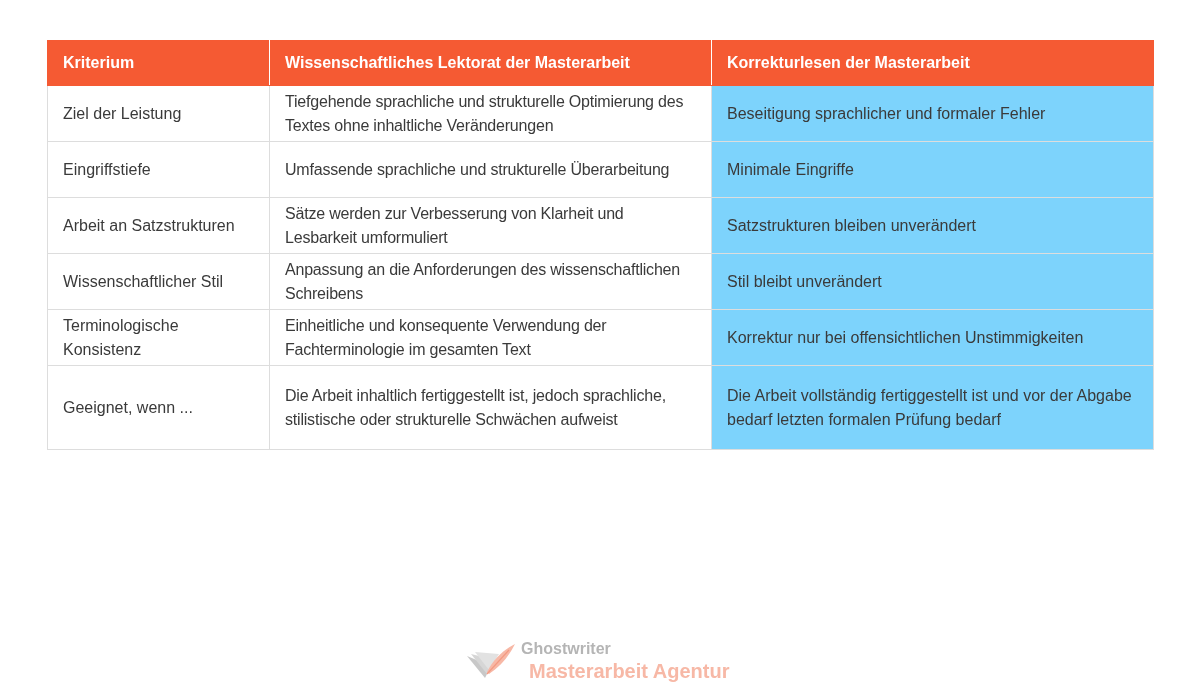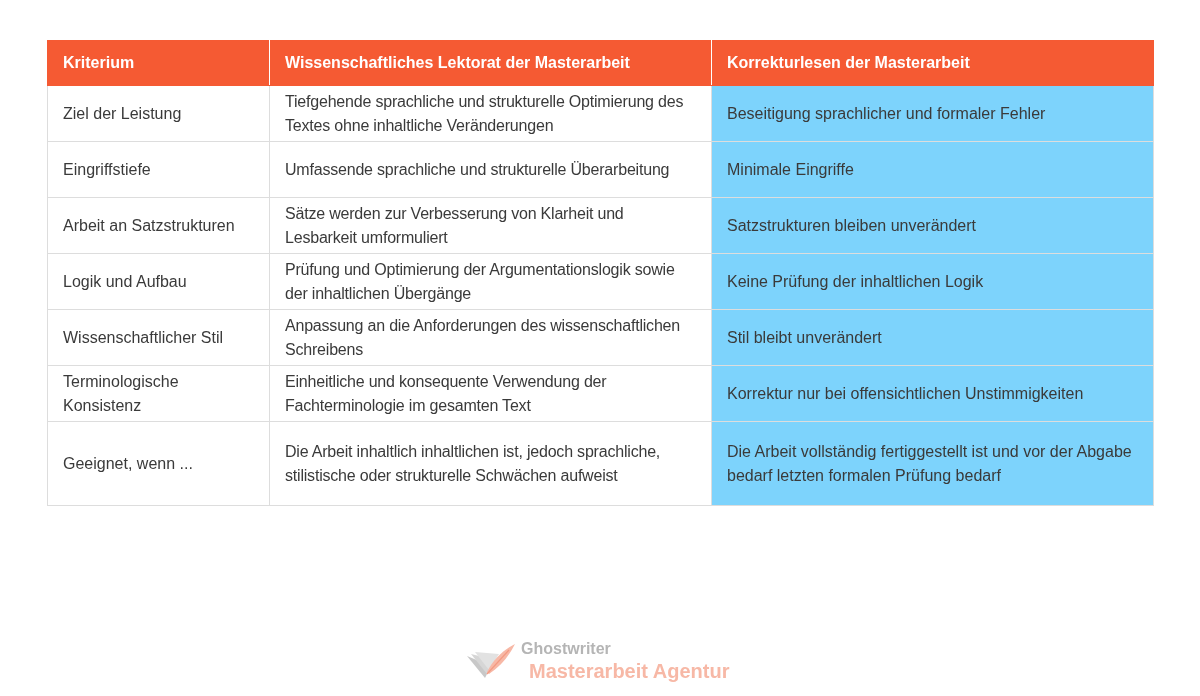--- a/index.html
+++ b/index.html
@@ -43,37 +43,32 @@
       <td>Eingriffstiefe</td>
       <td class="c2">Umfassende sprachliche und strukturelle Überarbeitung</td>
       <td class="c3">Minimale Eingriffe</td>
     </tr>
     <tr>
       <td>Arbeit an Satzstrukturen</td>
       <td class="c2">Sätze werden zur Verbesserung von Klarheit und Lesbarkeit umformuliert</td>
       <td class="c3">Satzstrukturen bleiben unverändert</td>
     </tr>
     <tr>
-      <td>Logik und Aufbau</td>
-      <td class="c2">Prüfung und Optimierung der Argumentationslogik sowie der inhaltlichen Übergänge</td>
-      <td class="c3">Keine Prüfung der inhaltlichen Logik</td>
-    </tr>
-    <tr>
       <td>Wissenschaftlicher Stil</td>
       <td class="c2">Anpassung an die Anforderungen des wissenschaftlichen Schreibens</td>
       <td class="c3">Stil bleibt unverändert</td>
     </tr>
     <tr>
       <td>Terminologische Konsistenz</td>
       <td class="c2">Einheitliche und konsequente Verwendung der Fachterminologie im gesamten Text</td>
       <td class="c3">Korrektur nur bei offensichtlichen Unstimmigkeiten</td>
     </tr>
     <tr class="tall">
       <td>Geeignet, wenn ...</td>
-      <td class="c2">Die Arbeit inhaltlich inhaltlichen ist, jedoch sprachliche, stilistische oder strukturelle Schwächen aufweist</td>
+      <td class="c2">Die Arbeit inhaltlich fertiggestellt ist, jedoch sprachliche, stilistische oder strukturelle Schwächen aufweist</td>
       <td class="c3">Die Arbeit vollständig fertiggestellt ist und vor der Abgabe bedarf letzten formalen Prüfung bedarf</td>
     </tr>
   </tbody>
 </table>
 
 <div class="logo">
   <svg class="logo-mark" viewBox="0 0 52 40">
     <path d="M2 14 L20 36 L26 24 Z" fill="#c8c8c8"></path>
     <path d="M6 12 L22 32 L30 18 Z" fill="#d6d6d6"></path>
     <path d="M10 10 L24 28 L34 12 Z" fill="#e2e2e2"></path>

